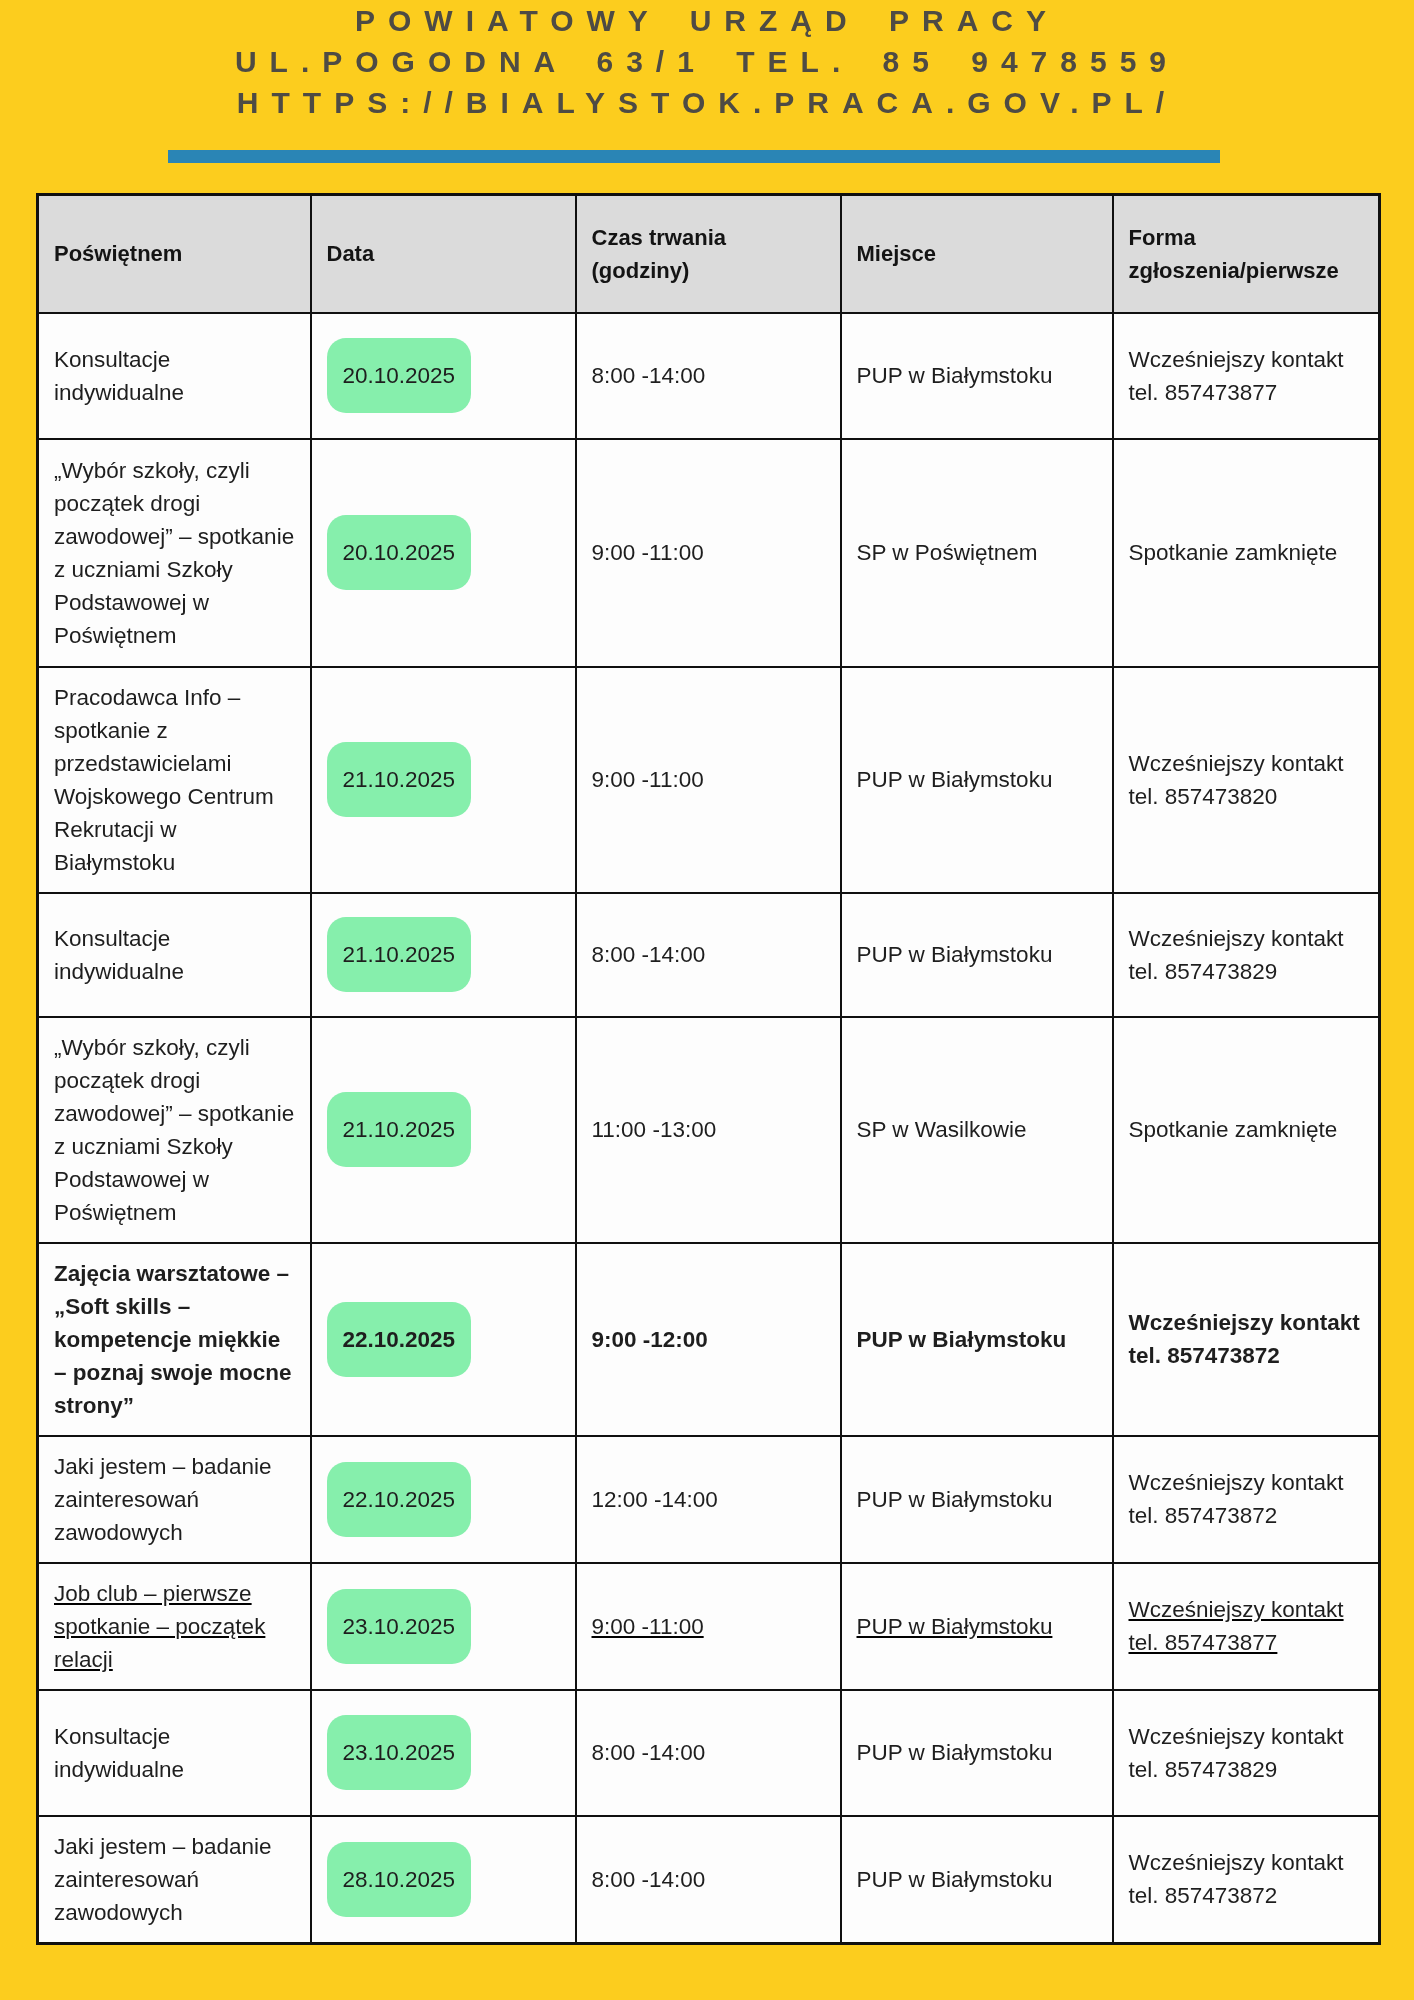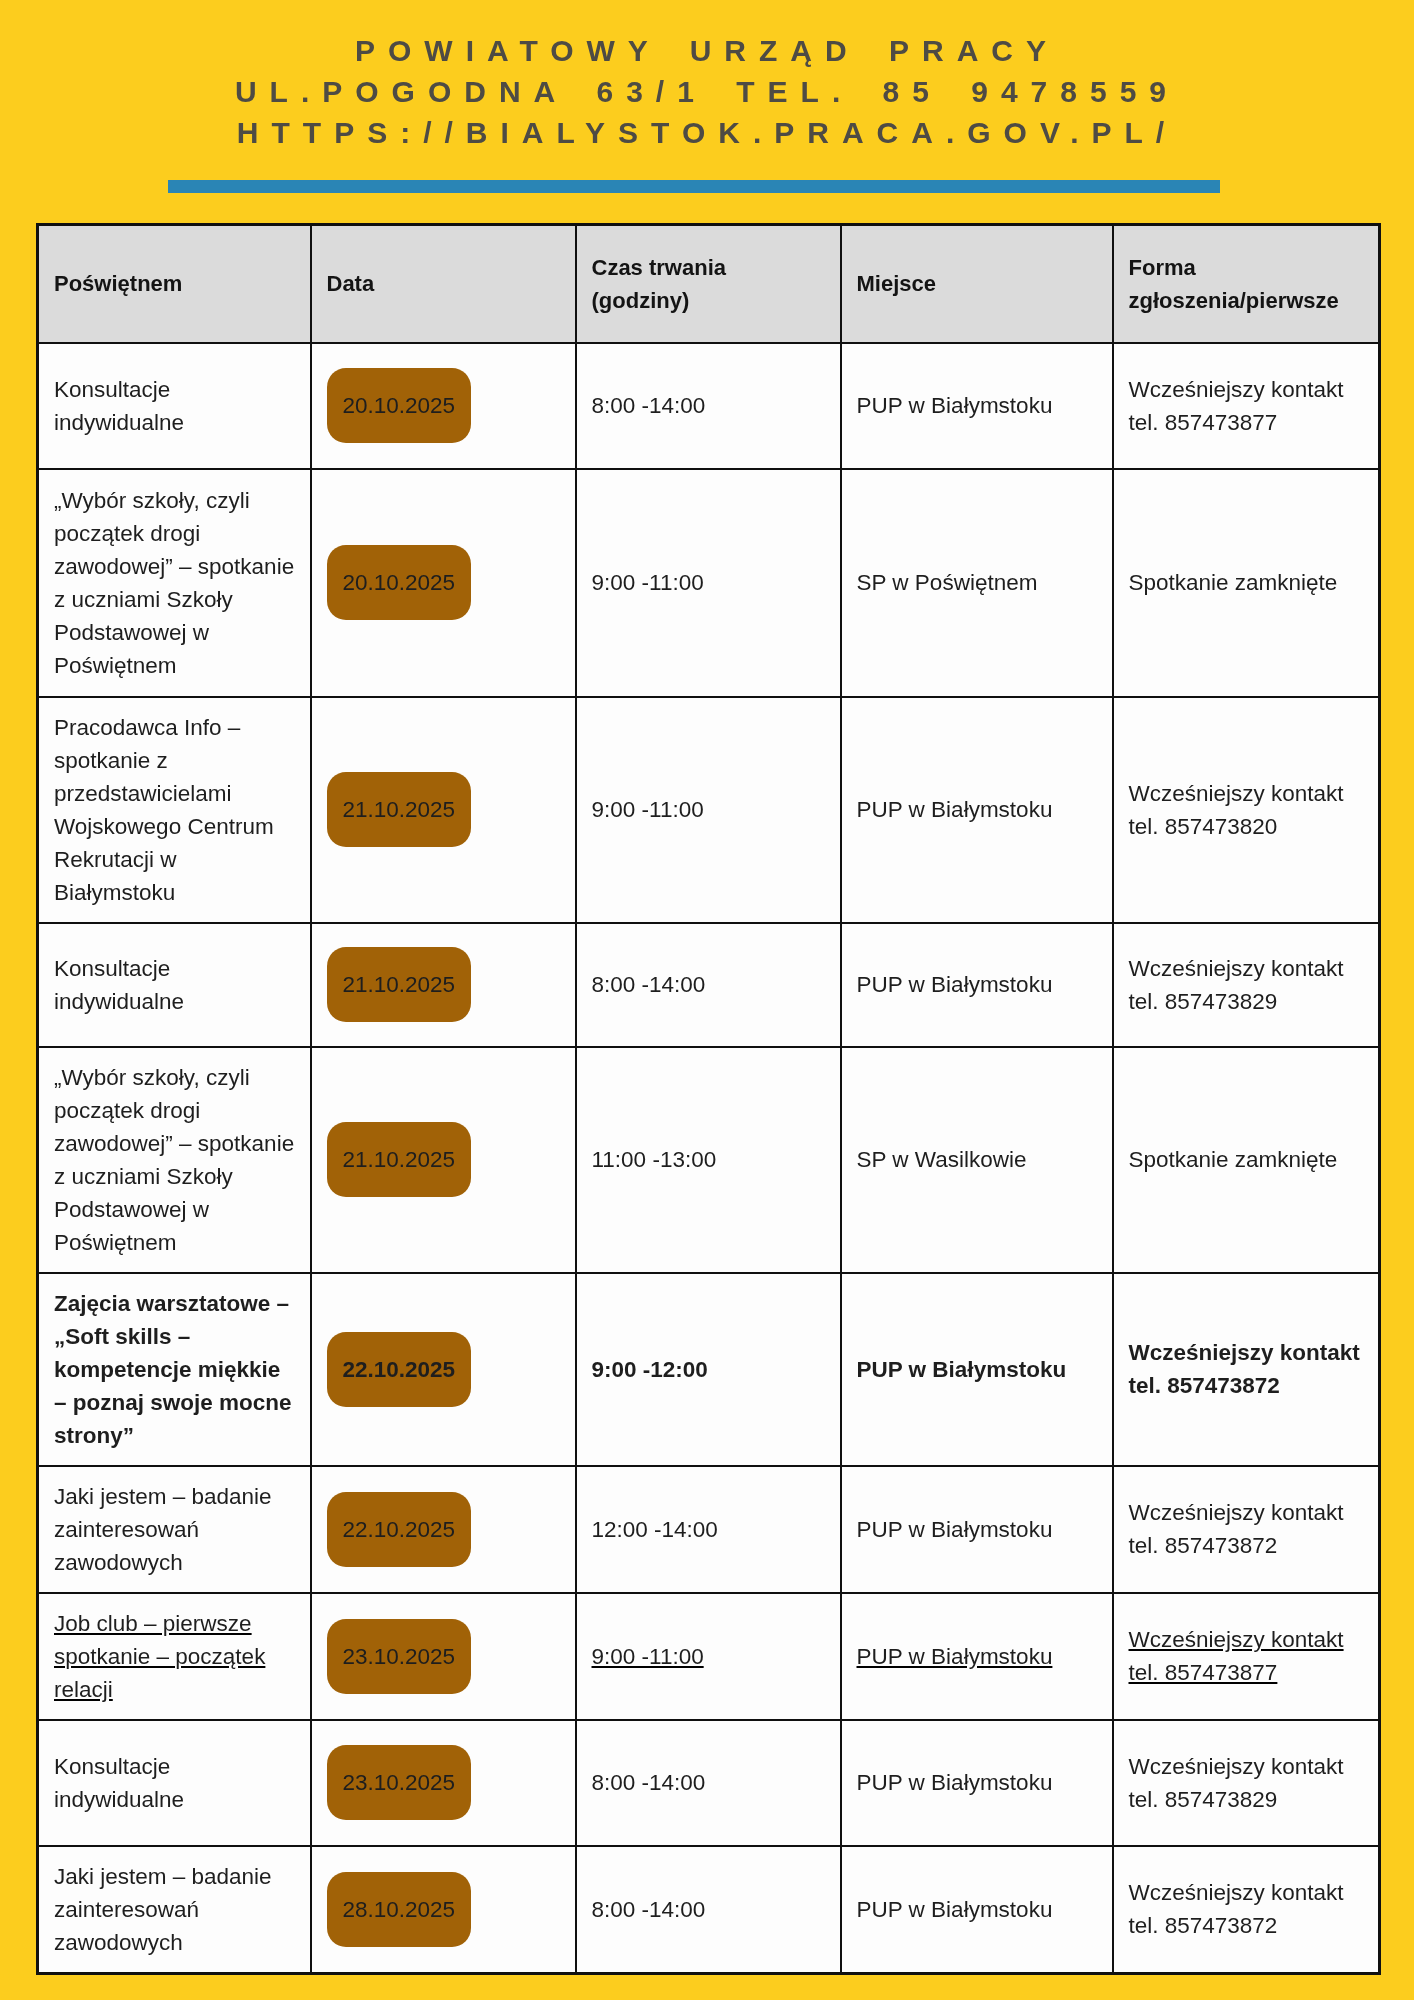--- a/index.html
+++ b/index.html
@@ -3,21 +3,20 @@
 <meta charset="utf-8">
 <style>
   html,body{margin:0;padding:0;}
   body{
     width:1414px;height:2000px;
     background:#FCCD1E;
     font-family:"Liberation Sans", sans-serif;
     overflow:hidden;
   }
   .header{
-    padding-top:30px;
     text-align:center;
     color:#4E4B44;
     font-weight:bold;
     font-size:30px;
     letter-spacing:13px;
     word-spacing:8px;
     line-height:41px;
   }
   .header .hline{white-space:nowrap;}
   .divider{
@@ -48,21 +47,21 @@
   }
   .schedule thead tr{height:118px;}
   .schedule td{
     background:#FDFDFD;
     font-size:22.5px;
     line-height:33px;
     color:#1E1E1E;
   }
   .pill{
     display:inline-block;
-    background:#a16207;
+    background:#86efac;
     border-radius:19px;
     padding:21px 16px;
   }
   tbody tr:nth-child(1){height:126px;}
   tbody tr:nth-child(2){height:228px;}
   tbody tr:nth-child(3){height:212px;}
   tbody tr:nth-child(4){height:124px;}
   tbody tr:nth-child(5){height:200px;}
   tbody tr:nth-child(6){height:175px;font-weight:bold;}
   tbody tr:nth-child(7){height:123px;}

